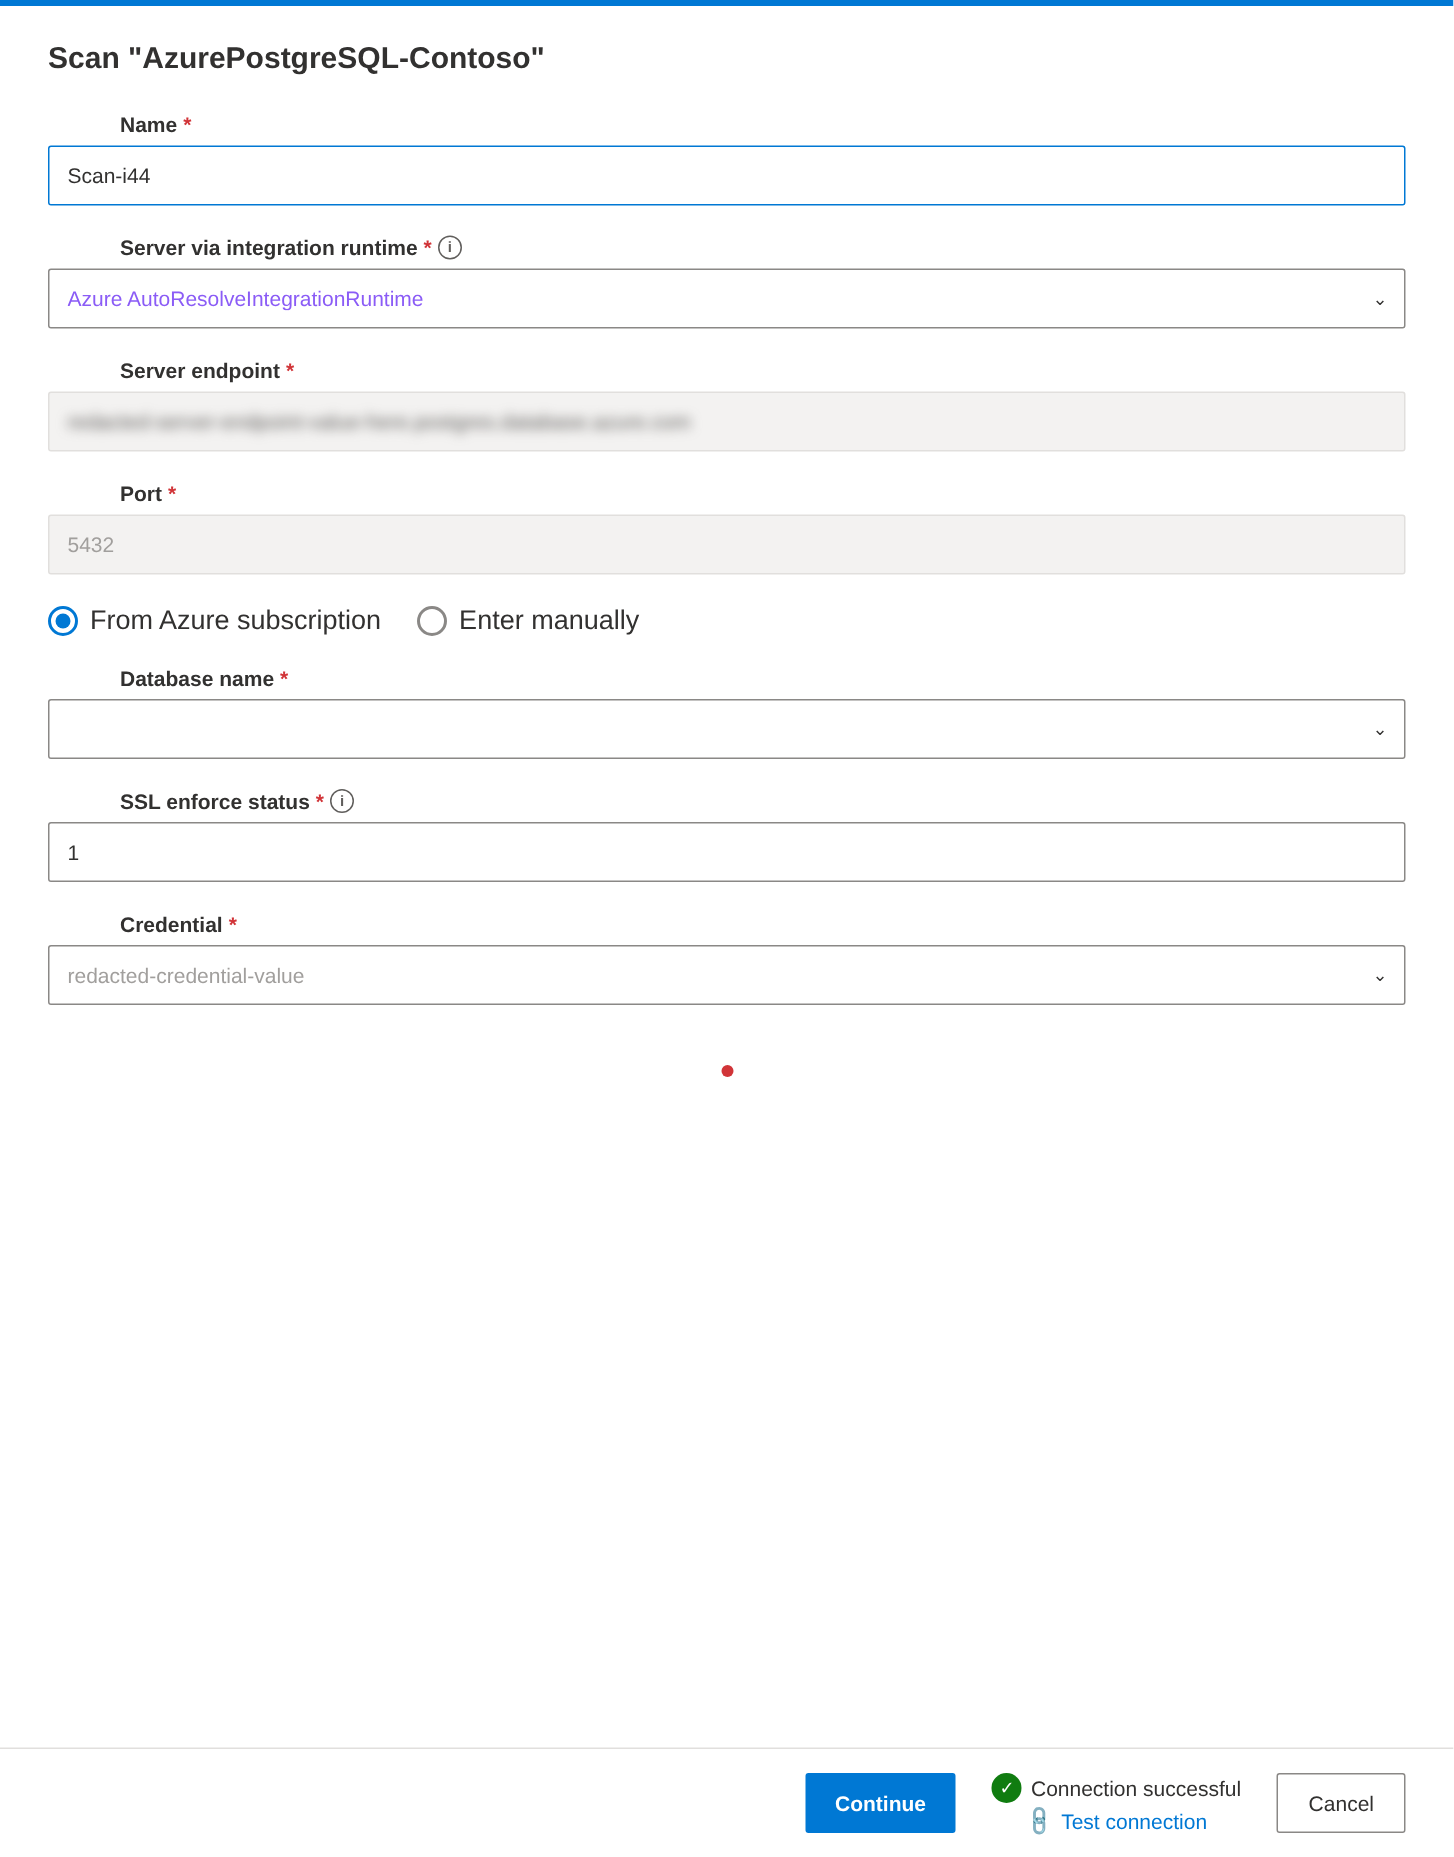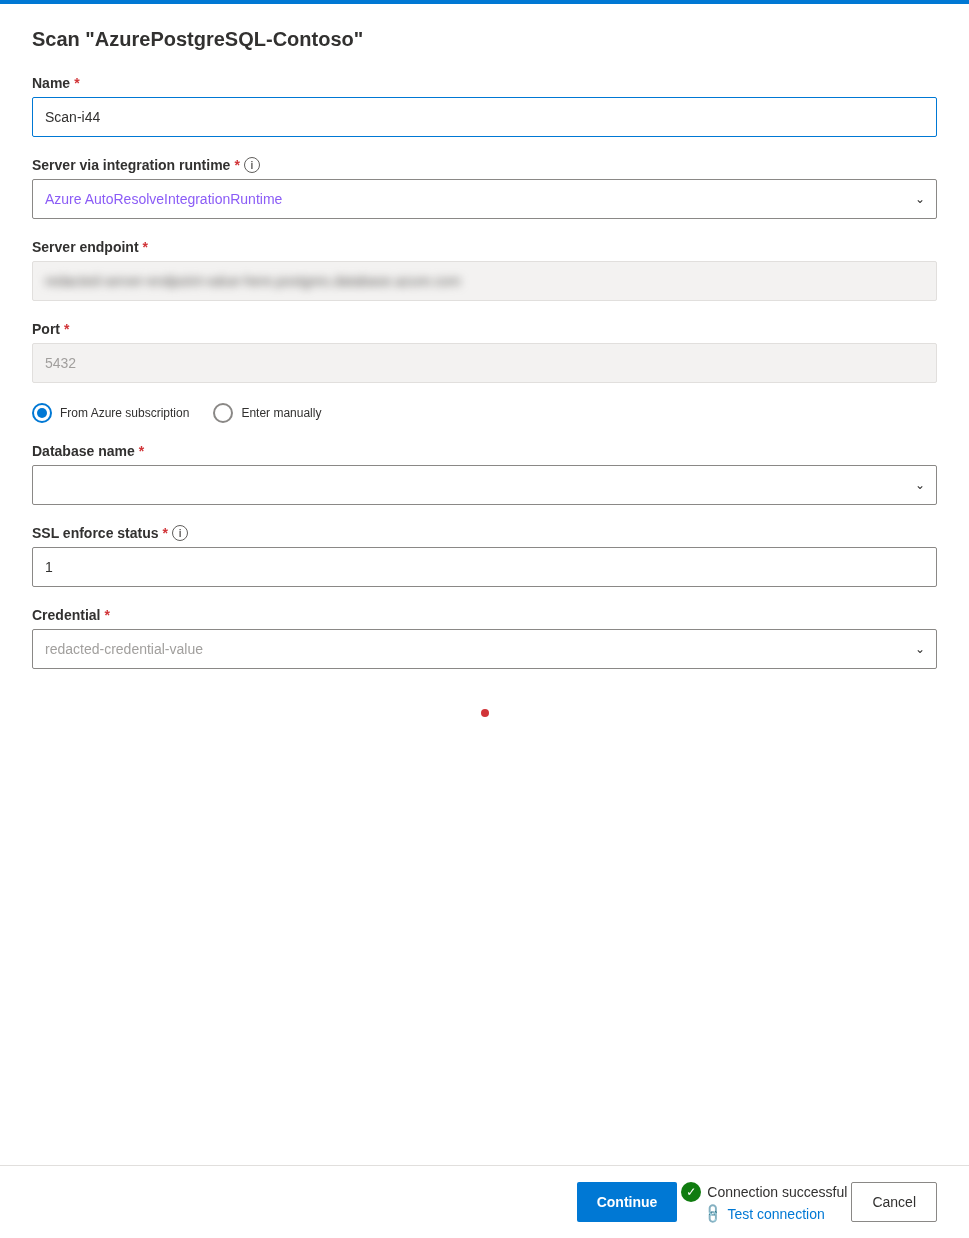--- a/index.html
+++ b/index.html
@@ -37,20 +37,21 @@
     }
 
     .field-label {
       font-size: 14px;
       font-weight: 600;
       color: #323130;
       margin-bottom: 6px;
       display: flex;
       align-items: center;
       gap: 4px;
+      margin-left: 48px;
     }
 
     .required-star {
       color: #d13438;
       font-weight: 600;
     }
 
     .info-icon {
       display: inline-flex;
       align-items: center;
@@ -165,21 +166,21 @@
       height: 10px;
       border-radius: 50%;
       background: #0078d4;
     }
 
     .radio-outer.empty {
       border-color: #8a8886;
     }
 
     .radio-label {
-      font-size: 12px;
+      font-size: 18px;
       color: #323130;
     }
 
     .ssl-input {
       width: 100%;
       height: 40px;
       border: 1px solid #8a8886;
       border-radius: 2px;
       padding: 0 12px;
       font-size: 14px;
@@ -201,21 +202,21 @@
       border-radius: 50%;
       margin: 8px auto;
     }
 
     .footer {
       border-top: 1px solid #e1dfdd;
       padding: 16px 32px;
       display: flex;
       align-items: center;
       justify-content: flex-end;
-      gap: 4px;
+      gap: 24px;
     }
 
     .connection-success {
       display: flex;
       align-items: center;
       gap: 6px;
       font-size: 14px;
       color: #323130;
     }
 

